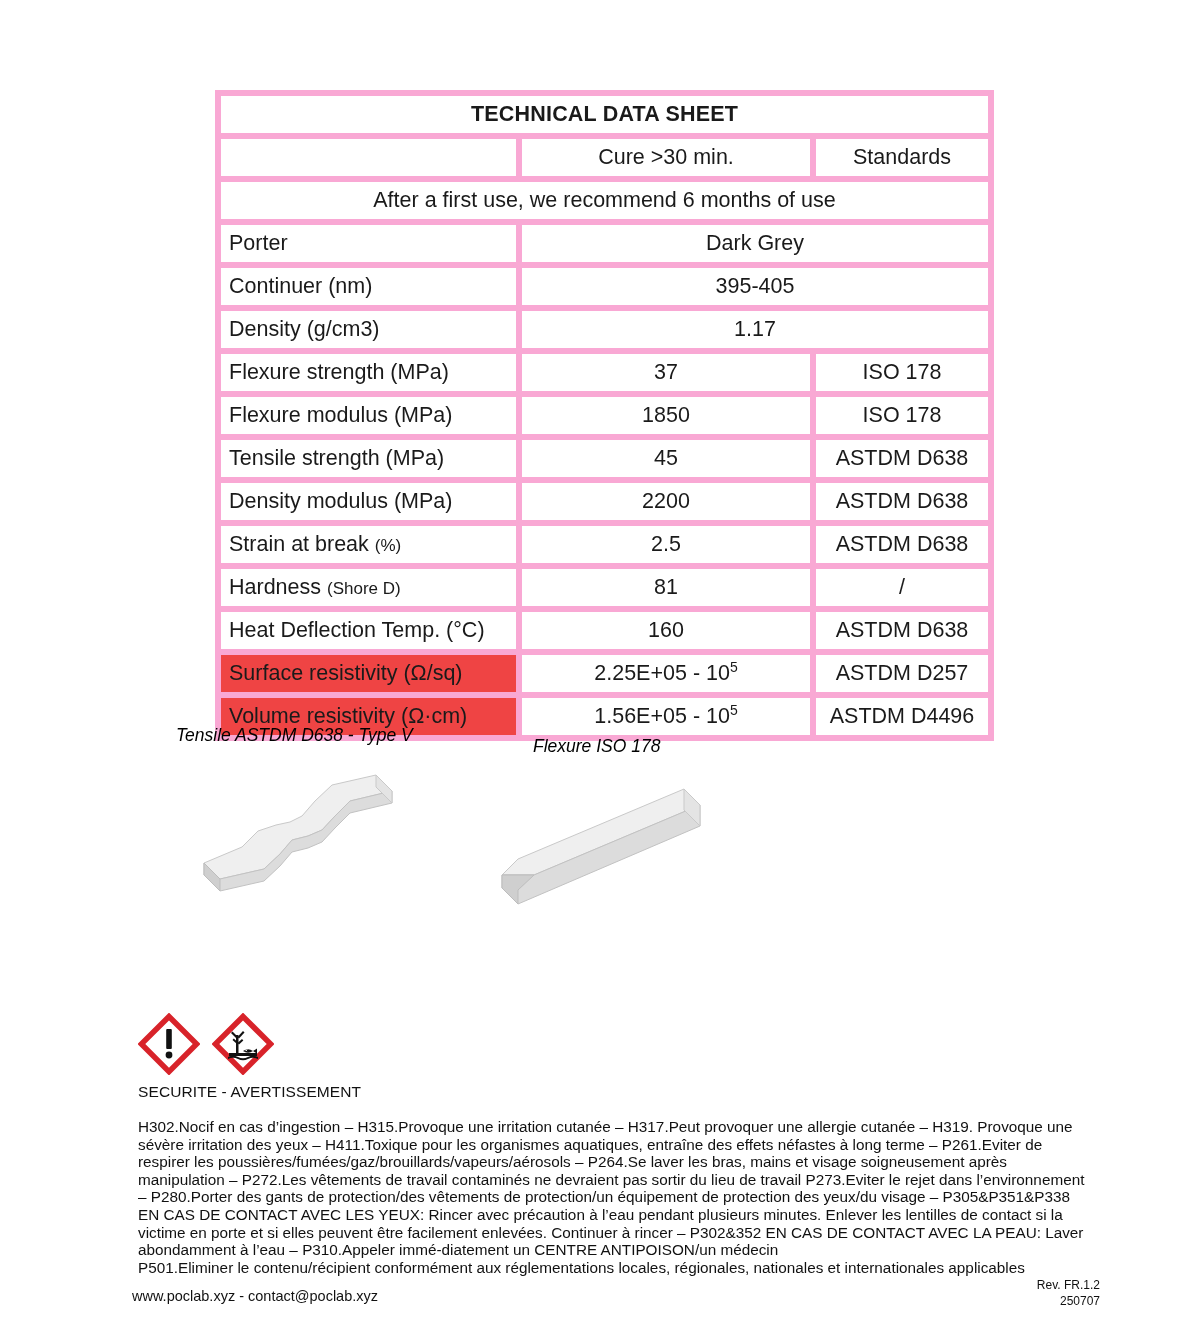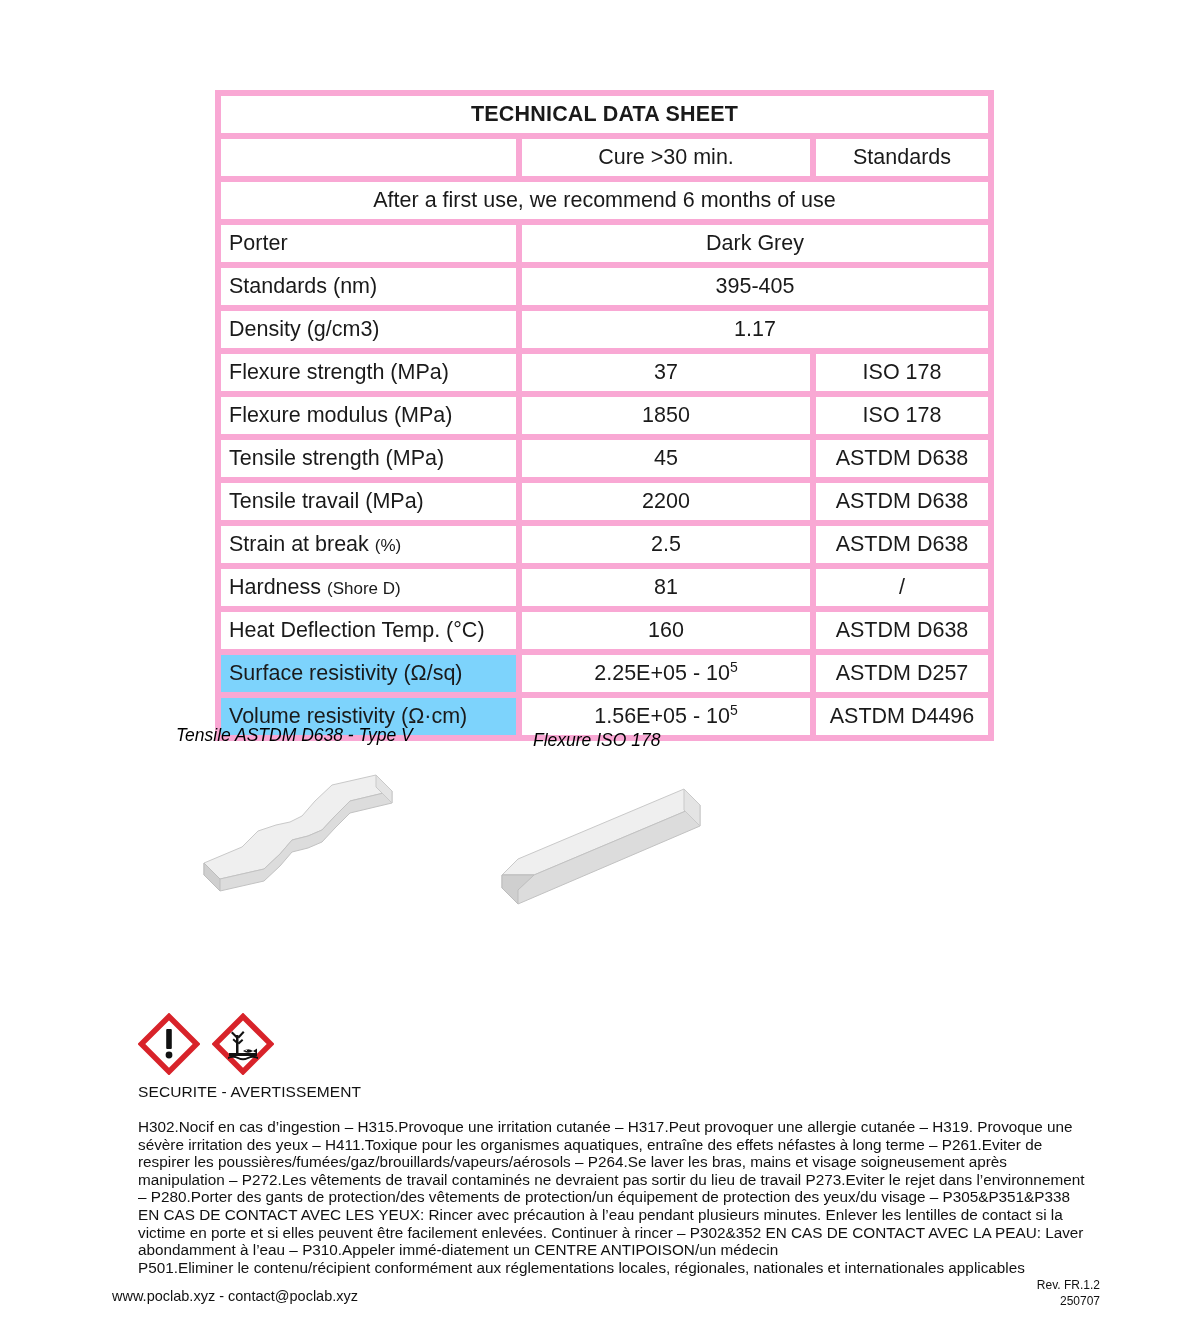--- a/index.html
+++ b/index.html
@@ -41,41 +41,41 @@
 
   .t-title {
     text-align: center;
     font-weight: bold;
     font-size: 22px;
     letter-spacing: .2px;
   }
   .t-center { text-align: center; }
   .t-left   { text-align: left; }
   .t-blank  { }
-  .t-shade  { background: #7dd3fc; }
+  .t-shade  { background: #ef4444; }
   .small-paren { font-size: 17px; }
   .sup { font-size: 14px; vertical-align: super; line-height: 0; }
 
   
   #specimens {
     position: absolute;
     left: 0;
     top: 725px;
     width: 1200px;
     height: 200px;
   }
   .spec-label {
     position: absolute;
     font-size: 17.5px;
     font-style: italic;
     color: #000000;
     white-space: nowrap;
   }
   #tensile-label { left: 176px; top: 0px; }
-  #flexure-label { left: 533px; top: 5px; }
+  #flexure-label { left: 533px; top: 11px; }
   #tensile-fig { position: absolute; left: 180px; top: 45px; }
   #flexure-fig { position: absolute; left: 488px; top: 55px; }
 
   
   #pictograms {
     position: absolute;
     left: 138px;
     top: 1013px;
     display: flex;
     gap: 12px;
@@ -98,21 +98,21 @@
     font-size: 15.3px;
     line-height: 17.6px;
     color: #111;
     text-align: left;
   }
   #safety-body p { margin: 0; }
 
   
   #footer-web {
     position: absolute;
-    left: 112px;
+    left: 132px;
     top: 1288px;
     font-size: 14.5px;
     color: #111;
   }
   #footer-rev {
     position: absolute;
     right: 100px;
     top: 1277px;
     text-align: right;
     font-size: 12px;
@@ -139,21 +139,21 @@
         <td class="t-center">Standards</td>
       </tr>
       <tr>
         <td class="t-center" colspan="3">After a first use, we recommend 6 months of use</td>
       </tr>
       <tr>
         <td class="t-left">Porter</td>
         <td class="t-center" colspan="2">Dark Grey</td>
       </tr>
       <tr>
-        <td class="t-left">Standards (nm)</td>
+        <td class="t-left">Continuer (nm)</td>
         <td class="t-center" colspan="2">395-405</td>
       </tr>
       <tr>
         <td class="t-left">Density (g/cm3)</td>
         <td class="t-center" colspan="2">1.17</td>
       </tr>
       <tr>
         <td class="t-left">Flexure strength (MPa)</td>
         <td class="t-center">37</td>
         <td class="t-center">ISO 178</td>
@@ -162,21 +162,21 @@
         <td class="t-left">Flexure modulus (MPa)</td>
         <td class="t-center">1850</td>
         <td class="t-center">ISO 178</td>
       </tr>
       <tr>
         <td class="t-left">Tensile strength (MPa)</td>
         <td class="t-center">45</td>
         <td class="t-center">ASTDM D638</td>
       </tr>
       <tr>
-        <td class="t-left">Tensile travail (MPa)</td>
+        <td class="t-left">Density modulus (MPa)</td>
         <td class="t-center">2200</td>
         <td class="t-center">ASTDM D638</td>
       </tr>
       <tr>
         <td class="t-left">Strain at break <span class="small-paren">(%)</span></td>
         <td class="t-center">2.5</td>
         <td class="t-center">ASTDM D638</td>
       </tr>
       <tr>
         <td class="t-left">Hardness <span class="small-paren">(Shore D)</span></td>

